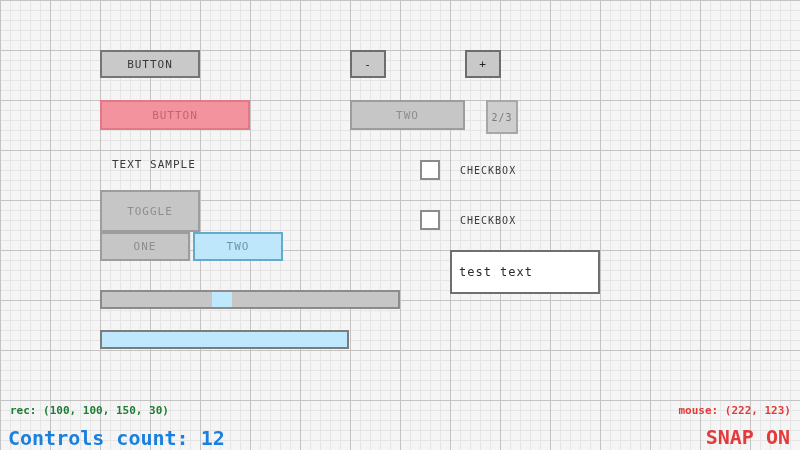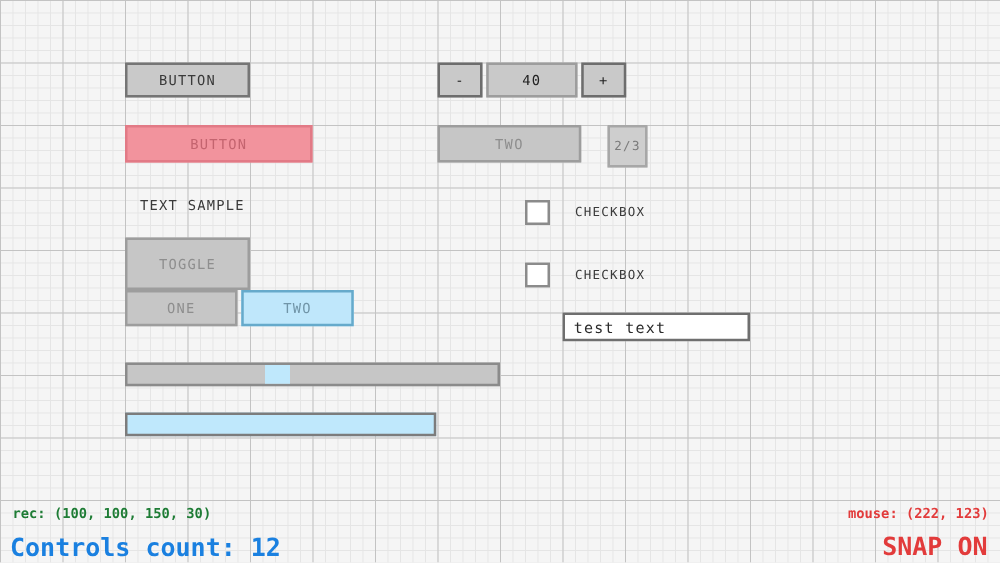--- a/index.html
+++ b/index.html
@@ -53,21 +53,21 @@
   .slider-handle { position:absolute; top:0; width:20px; height:15px; background:#bfe8fc; }
 
   .blue-bar { left:100px; top:330px; width:249px; height:19px;
     background:#bfe8fc; border:2px solid #7c7c7c; }
 
   .checkbox-row { display:flex; align-items:center; position:absolute; }
   .cb-1 { left:420px; top:160px; } .cb-2 { left:420px; top:210px; }
   .cb-box { width:20px; height:20px; background:#ffffff; border:2px solid #8b8b8b; }
   .cb-label { margin-left:20px; font-size:10px; letter-spacing:1px; color:#3a3a3a; }
 
-  .textbox { position:absolute; left:450px; top:250px; width:150px; height:23px;
+  .textbox { position:absolute; left:450px; top:250px; width:150px; height:44px;
     background:#ffffff; border:2px solid #6f6f6f; color:#2b2b2b;
     font-family:"DejaVu Sans Mono", monospace; font-size:12px; letter-spacing:1px;
     padding-left:7px; outline:none; }
 
   .status { position:absolute; white-space:nowrap; line-height:1; }
   .st-rec   { left:10px; top:405px; font-size:11px; font-weight:bold; color:#1e7c35; }
   .st-count { left:8px;  top:428px; font-size:20px; font-weight:bold; color:#1a80e0; }
   .st-sel   { left:299px; top:428px; font-size:20px; font-weight:bold; color:#1a80e0; }
   .st-mouse { right:9px; top:405px; font-size:11px; font-weight:bold; color:#e23b3b; }
   .st-snap  { right:10px; top:427px; font-size:20px; font-weight:bold; color:#e23b3b; }
@@ -75,21 +75,20 @@
 </head>
 <body>
 
 <div id="canvas">
 
   <div class="ctl btn-normal">BUTTON</div>
 
   <div class="ctl btn-pink">BUTTON</div>
 
   <div class="ctl step-minus">-</div>
-  <div class="ctl step-value">40</div>
   <div class="ctl step-plus">+</div>
 
   <div class="ctl carousel">TWO</div>
   <div class="ctl carousel-page">2/3</div>
 
   <div class="ctl text-sample">TEXT SAMPLE</div>
 
   <div class="ctl toggle">TOGGLE</div>
 
   <div class="ctl tab tab-0">ONE</div>

